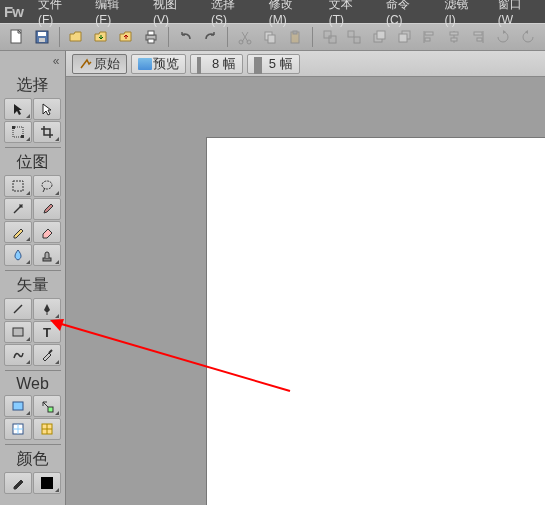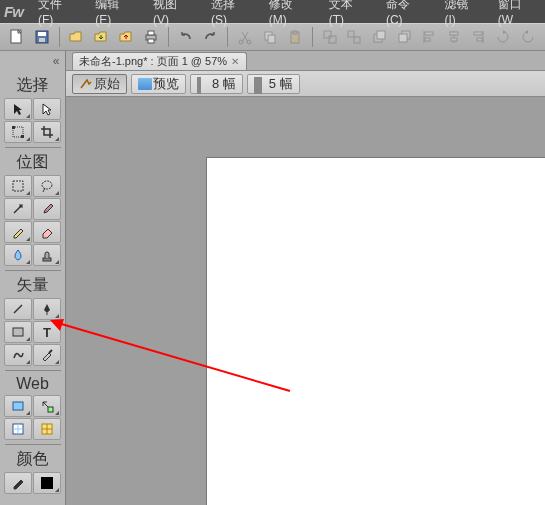--- a/index.html
+++ b/index.html
@@ -1,19 +1,19 @@
 <!DOCTYPE html>
 <html><head>
 <meta charset="utf-8">
 <style>
 * { box-sizing: border-box; margin: 0; padding: 0; font-family: "Microsoft YaHei", sans-serif; }
 body { background: #a0a0a0; width: 545px; height: 505px; overflow: hidden; position: relative; }
 
 .menubar { height: 23px; background: #4a4a4a; display: flex; align-items: center; padding-left: 4px; gap: 2px; font-size: 12px; color: #ddd; }
-.app-logo { width: 24px; font-weight: bold; font-style: italic; color: #c0c0c0; font-size: 15px; letter-spacing: -1px; }
+.app-logo { width: 24px; font-weight: bold; color: #c0c0c0; font-size: 15px; letter-spacing: -1px; }
 .menu-item { padding: 2px 8px; cursor: default; }
 
 .maintoolbar { height: 28px; background: linear-gradient(#bdbdbd,#acacac); border-top: 1px solid #d0d0d0; border-bottom: 1px solid #888; display: flex; align-items: center; padding: 0 6px; gap: 3px; }
 .tb-btn { width: 22px; height: 22px; display: flex; align-items: center; justify-content: center; border: 1px solid transparent; border-radius: 2px; }
 .tb-sep { width: 1px; height: 20px; background: #888; margin: 0 3px; }
 .tb-btn.dim svg { opacity: .35; }
 
 .workarea { position: absolute; top: 51px; left: 0; right: 0; bottom: 0; display: flex; }
 
 .leftcol { width: 66px; background: #b8b8b8; border-right: 1px solid #808080; display: flex; flex-direction: column; align-items: center; padding: 4px 2px; gap: 0; }
@@ -359,26 +359,20 @@
       <div class="tool">
           <svg width="14" height="14">
             <rect x="1" y="1" width="12" height="12" fill="#000"></rect>
           </svg>
           <span class="corner"></span>
         </div>
     </div>
   </div>
 
   <div class="rightcol">
-    <div class="doc-tabbar">
-      <div class="doc-tab">
-        <span>未命名-1.png* : 页面 1 @ 57%</span>
-        <span class="x">✕</span>
-      </div>
-    </div>
     <div class="viewbar">
       <div class="view-btn active">
           <span class="ico">
             <svg width="14" height="12">
               <path d="M2 10 L8 2 L10 6 L12 4" fill="none" stroke="#a06000" stroke-width="1.5"></path>
             </svg>
           </span>
           <span>原始</span>
         </div>
       <div class="view-btn">

